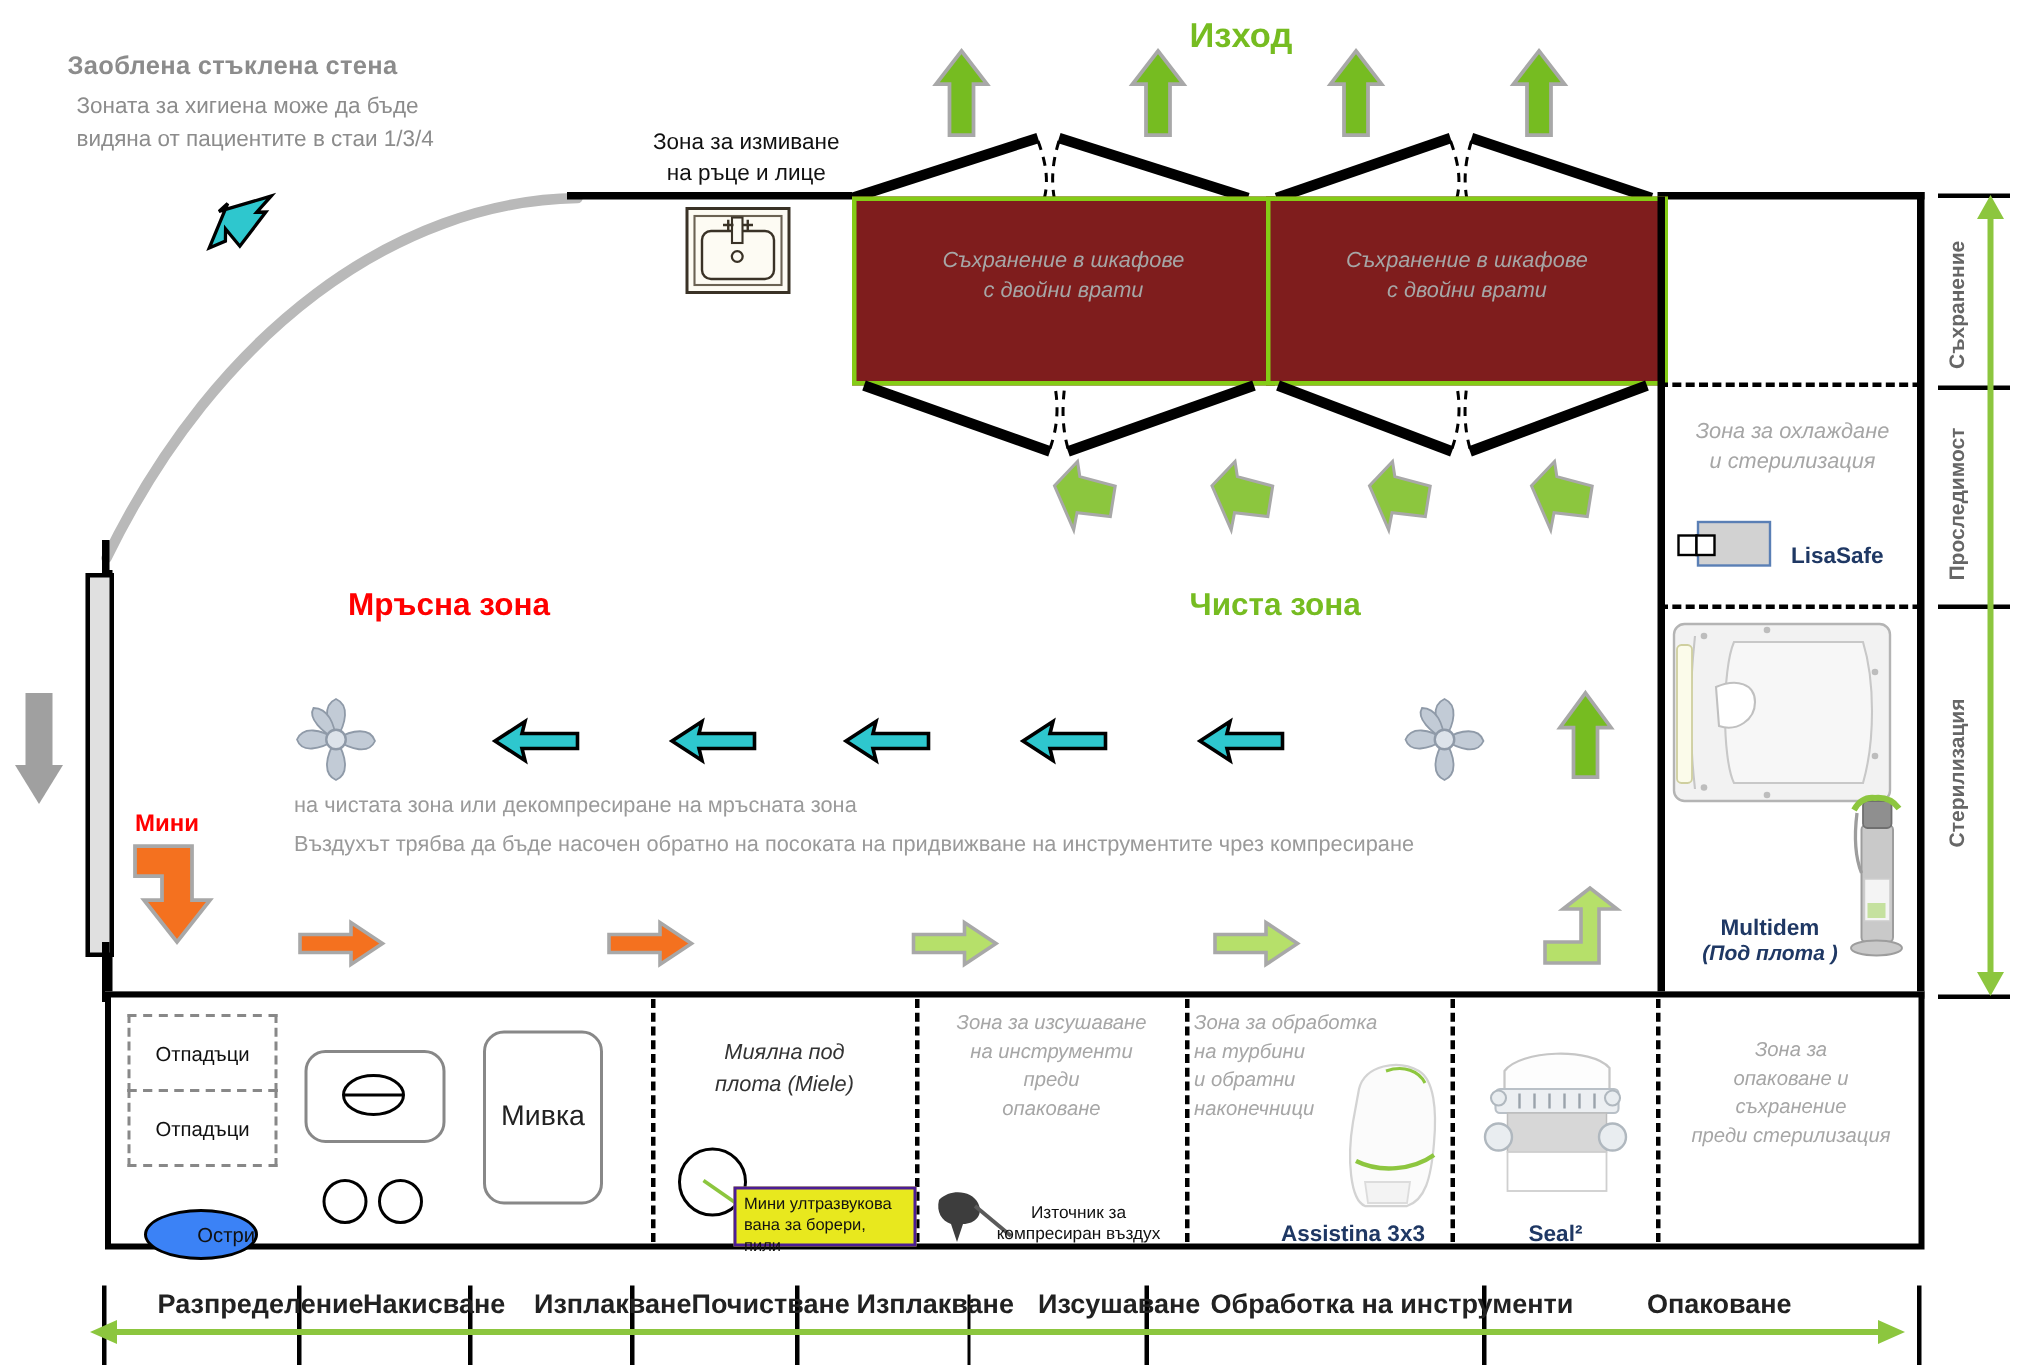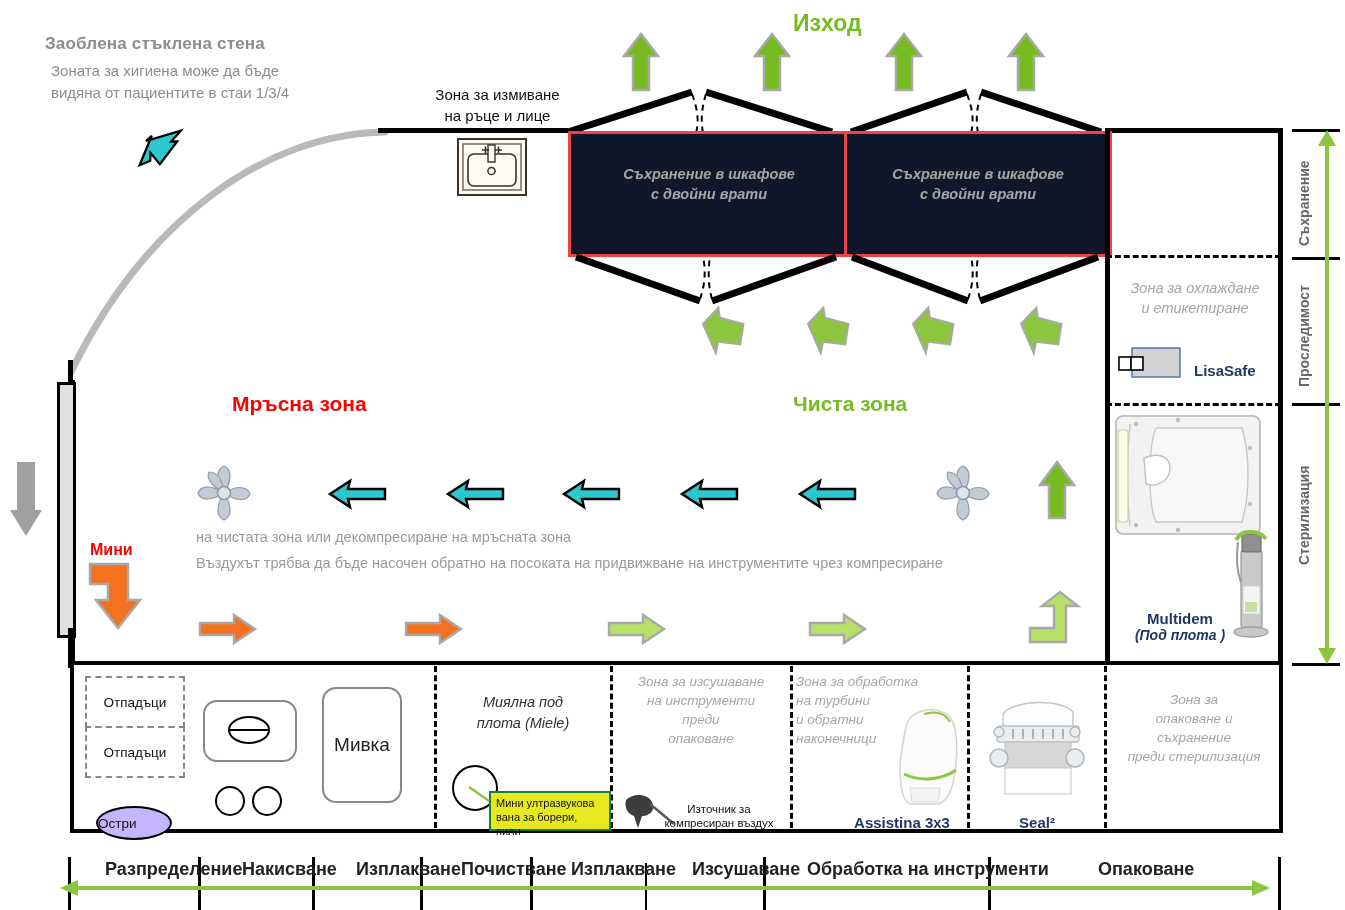--- a/index.html
+++ b/index.html
@@ -27,26 +27,26 @@
   .t-vert{color:#666;font-size:14px;font-weight:bold;
           writing-mode:vertical-rl;transform:rotate(180deg);white-space:nowrap;}
   .t-box-lbl{color:#111;font-size:13.5px;}
   .t-yellow{color:#111;font-size:11px;line-height:14px;}
 
   
   .wall{background:#000;}
   .thinline{background:#000;}
   .dash-h{border-top:3px dashed #000;}
   .dash-v{border-left:3px dashed #000;}
-  .cabinet{border:3px solid #ef4444;background:#0f172a;font-weight:bold;}
+  .cabinet{border:3px solid #84cc16;background:#7f1d1d;}
   .box-dash{border:2px dashed #888;}
   .rrect{border:2px solid #888;border-radius:14px;background:#fff;}
   .circ{border:2px solid #000;border-radius:50%;background:#fff;}
-  .ellipse{border:2px solid #000;border-radius:50%;background:#c4b5fd;
-           display:flex;align-items:center;justify-content:flex-start;}
+  .ellipse{border:2px solid #000;border-radius:50%;background:#3b82f6;
+           display:flex;align-items:center;justify-content:flex-end;}
   .glasswall{background:#e0e0e0;border:3px solid #000;}
   svg{display:block;overflow:visible;}
 </style>
 </head>
 <body>
 
 <svg class="abs" width="0" height="0" style="left:0;top:0" aria-hidden="true">
   <defs>
     <filter id="sh" x="-30%" y="-30%" width="170%" height="170%">
       <feDropShadow dx="3" dy="3" stdDeviation="0" flood-color="#9a9a9a" flood-opacity="1"></feDropShadow>
@@ -240,21 +240,21 @@
 
 <svg class="abs" style="left:1028px;top:590px;" width="60" height="60">
   <path d="M2 38 L26 38 L26 16 L14 16 L32 2 L50 16 L38 16 L38 52 L2 52 Z" fill="#b6e06a" stroke="#a8a8a8" stroke-width="2.4"></path>
 </svg>
 
 <div class="abs dash-h" style="left:1106px;top:255px;width:175px;"></div>
 <div class="abs dash-h" style="left:1106px;top:403px;width:175px;"></div>
 
 <div class="abs nosel t-italic-gray" style="left:1112px;top:278px;width:166px;">
   <div>Зона за охлаждане</div>
-  <div>и етикетиране</div>
+  <div>и стерилизация</div>
 </div>
 
 <svg class="abs" style="left:1118px;top:346px;" width="68" height="34">
   <rect x="14" y="2" width="48" height="29" fill="#d2d2d2" stroke="#5a7fb5" stroke-width="1.6"></rect>
   <rect x="1" y="11" width="12" height="13" fill="#fff" stroke="#000" stroke-width="1.6"></rect>
   <rect x="13" y="11" width="12" height="13" fill="#fff" stroke="#000" stroke-width="1.6"></rect>
 </svg>
 <div class="abs nosel t-brand" style="left:1194px;top:362px;">LisaSafe</div>
 
 <svg class="abs" style="left:1112px;top:412px;" width="152" height="128">
@@ -332,21 +332,21 @@
 </div>
 
 <div class="abs nosel t-italic-dark" style="left:443px;top:692px;width:160px;">
   <div>Миялна под</div>
   <div>плота (Miele)</div>
 </div>
 <div class="abs circ" style="left:452px;top:765px;width:42px;height:42px;"></div>
 <svg class="abs" style="left:468px;top:786px;" width="40" height="28">
   <line x1="1" y1="1" x2="34" y2="24" stroke="#8cc63e" stroke-width="2.4"></line>
 </svg>
-<div class="abs" style="left:489px;top:791px;width:122px;height:40px;background:#e8e81e;border:2px solid #15803d;padding:3px 5px;box-sizing:border-box;">
+<div class="abs" style="left:489px;top:791px;width:122px;height:40px;background:#e8e81e;border:2px solid #4c1d95;padding:3px 5px;box-sizing:border-box;">
   <div class="nosel t-yellow">Мини ултразвукова</div>
   <div class="nosel t-yellow">вана за борери, пили</div>
 </div>
 
 <div class="abs nosel t-italic-gray-sm" style="left:616px;top:672px;width:170px;">
   <div>Зона за изсушаване</div>
   <div>на инструменти</div>
   <div>преди</div>
   <div>опаковане</div>
 </div>

